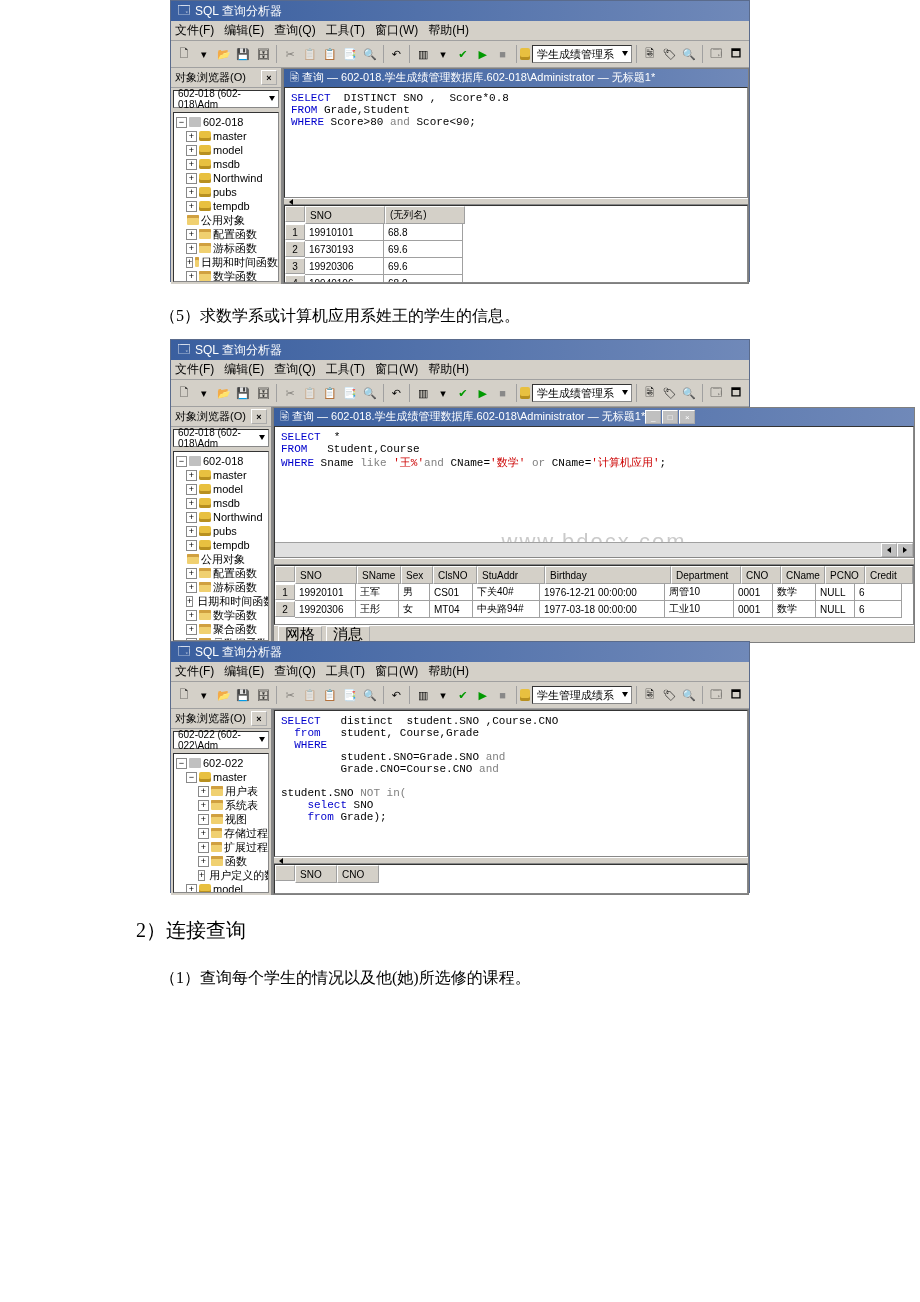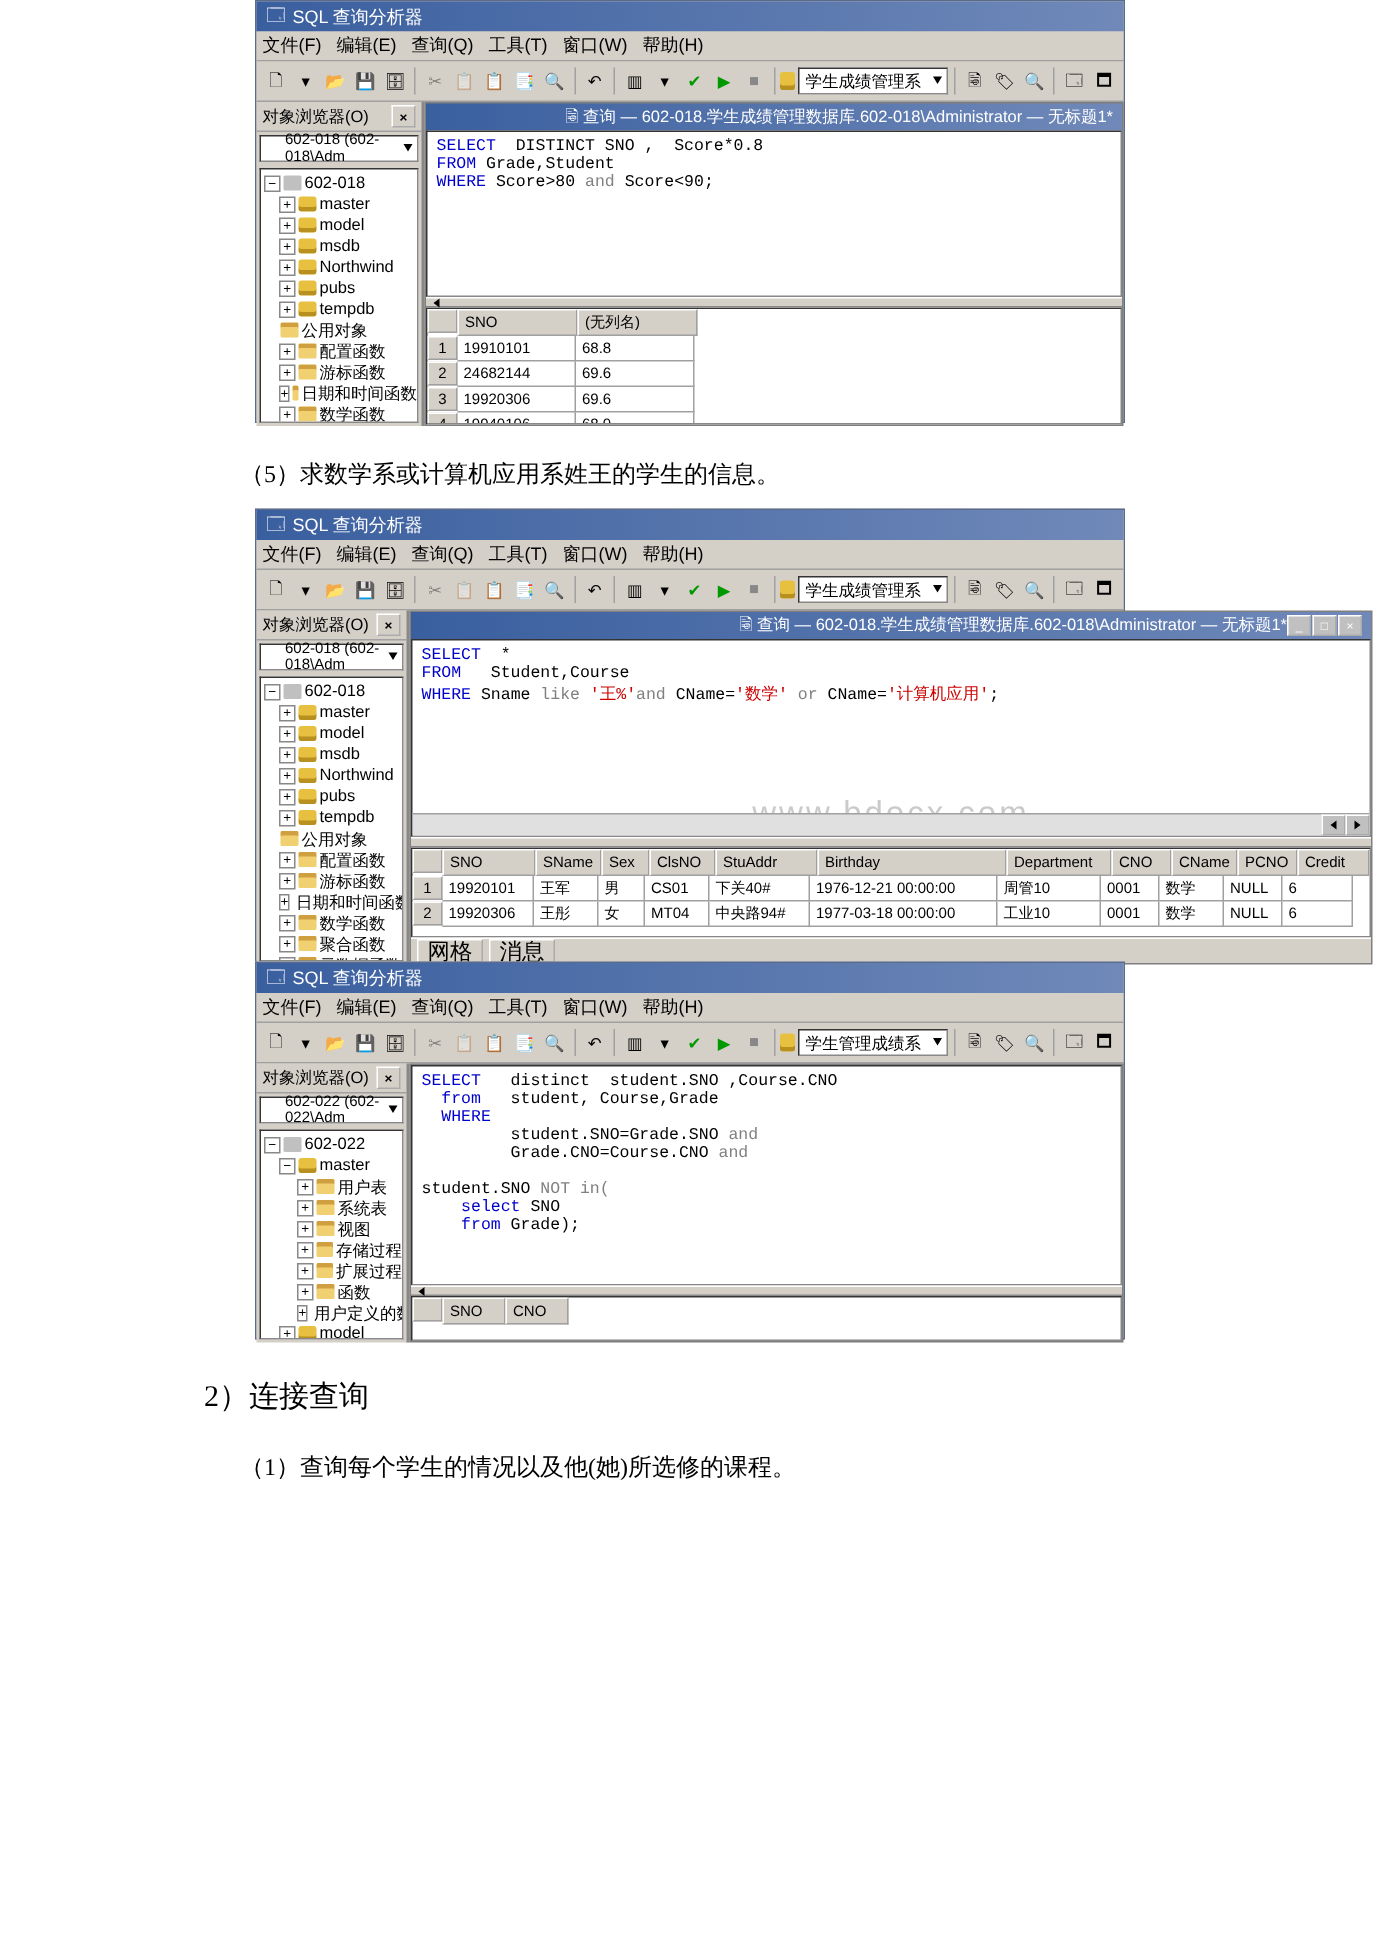--- a/index.html
+++ b/index.html
@@ -137,21 +137,21 @@
     display: inline-flex;
     align-items: center;
     justify-content: center;
     font-size: 9px;
     font-weight: bold;
   }
   .server-combo {
     margin: 2px;
     background: #fff;
     border: 1px inset #888;
-    padding: 0 14px 0 16px;
+    padding: 0 14px 0 4px;
     font-size: 10px;
     height: 16px;
     display: flex;
     align-items: center;
     position: relative;
   }
   .server-combo::after {
     content: "";
     position: absolute;
     right: 3px;
@@ -203,21 +203,21 @@
     padding: 1px;
   }
   .child-titlebar {
     background: linear-gradient(to right, #3a5f9f, #7089b9);
     color: #fff;
     font-size: 11px;
     padding: 1px 6px;
     height: 16px;
     display: flex;
     align-items: center;
-    justify-content: flex-end;
+    justify-content: flex-start;
   }
   .child-title-text {
     white-space: nowrap;
     overflow: hidden;
   }
   .win-btns {
     display: flex;
     gap: 1px;
   }
   .win-btn {
@@ -501,21 +501,21 @@
             <span class="gh-cell" style="width:70px">SNO</span>
             <span class="gh-cell" style="width:70px">(无列名)</span>
           </div>
           <div class="grid-row">
             <span class="gr-rowhead">1</span>
             <span class="gr-cell" style="width:70px">19910101</span>
             <span class="gr-cell" style="width:70px">68.8</span>
           </div>
           <div class="grid-row">
             <span class="gr-rowhead">2</span>
-            <span class="gr-cell" style="width:70px">24682144</span>
+            <span class="gr-cell" style="width:70px">16730193</span>
             <span class="gr-cell" style="width:70px">69.6</span>
           </div>
           <div class="grid-row">
             <span class="gr-rowhead">3</span>
             <span class="gr-cell" style="width:70px">19920306</span>
             <span class="gr-cell" style="width:70px">69.6</span>
           </div>
           <div class="grid-row">
             <span class="gr-rowhead">4</span>
             <span class="gr-cell" style="width:70px">19940106</span>

